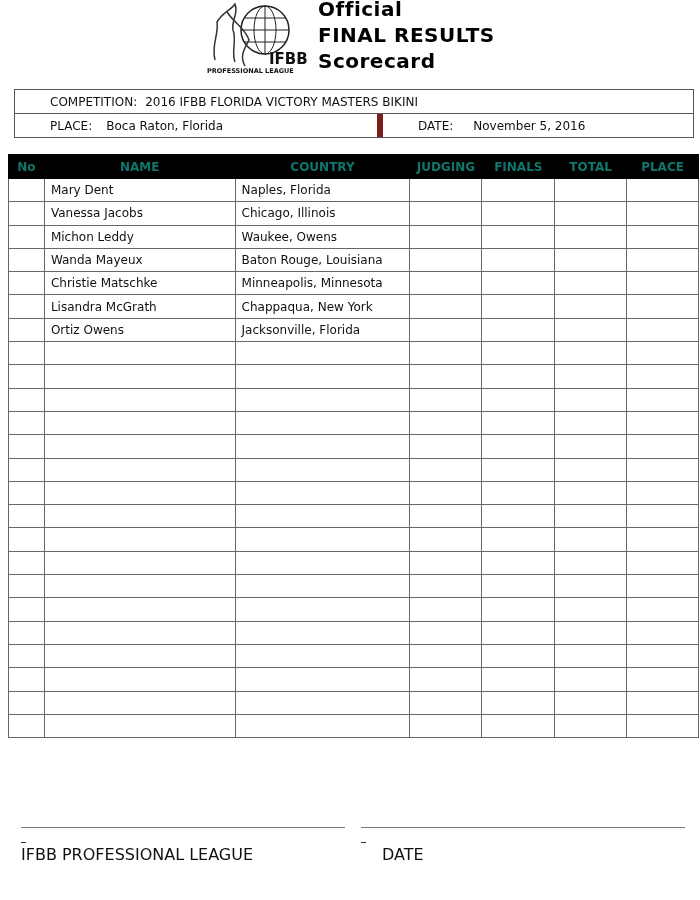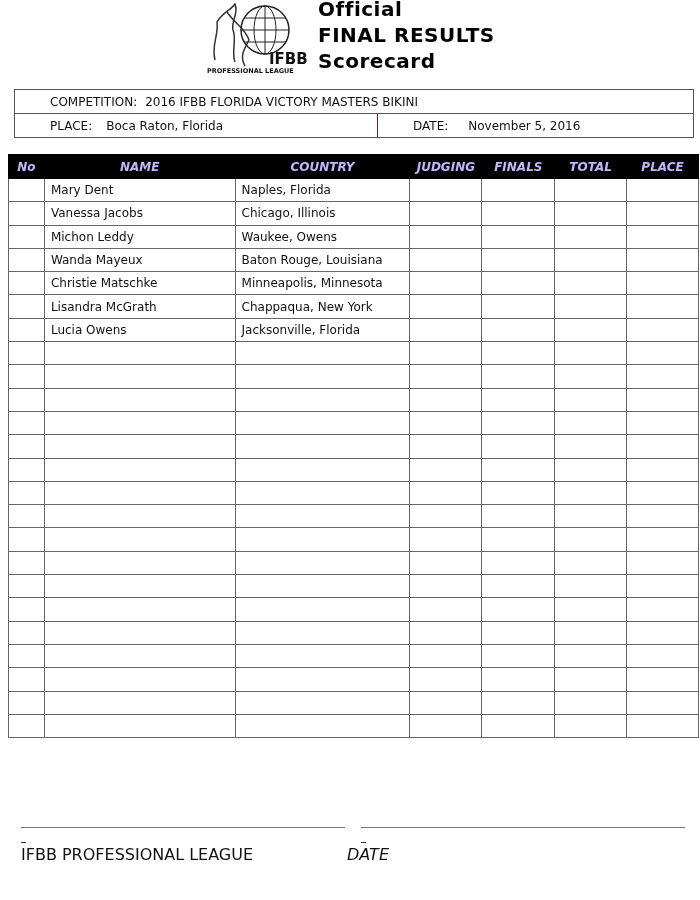--- a/index.html
+++ b/index.html
@@ -4,24 +4,24 @@
 <style>
   html, body { margin:0; padding:0; background:#fff; }
   body { width:700px; height:900px; position:relative; font-family:"DejaVu Sans", sans-serif; color:#111; overflow:hidden; }
   .header { position:absolute; left:205px; top:0; width:300px; height:78px; }
   .logo { position:absolute; left:0; top:0; width:105px; height:75px; }
   .title-block { position:absolute; left:113px; top:-4px; font-family:"DejaVu Sans", sans-serif; font-weight:bold; font-size:20px; line-height:26px; letter-spacing:0.5px; color:#000; }
   .info { position:absolute; left:14px; top:89px; width:678px; border:1px solid #555; }
   .info-row { display:flex; height:23px; align-items:center; font-size:12px; }
   .info-row + .info-row { border-top:1px solid #555; }
   .info-cell { display:flex; align-items:center; height:100%; padding-left:7px; }
-  .info-cell.left { width:355px; border-right:1px solid #7f1d1d; }
+  .info-cell.left { width:355px; border-right:6px solid #7f1d1d; }
   .lbl { margin-right:14px;margin-left:28px; }
   table.score { position:absolute; left:8px; top:154px; width:691px; border-collapse:collapse; font-size:12px; }
-  table.score th { background:#000; color:#c4b5fd; font-weight:bold; font-size:12px; height:23px; padding:0; border:1px solid #000; border-left:1px solid #fff;font-style:italic; }
+  table.score th { background:#000; color:#0f766e; font-weight:bold; font-size:12px; height:23px; padding:0; border:1px solid #000; border-left:1px solid #fff; }
   table.score th:first-child { border-left:1px solid #000; }
   table.score td { border:1px solid #666; height:22.3px; padding:0 0 0 6px; white-space:nowrap; }
   .sig { position:absolute; top:827px; height:1px; background:#777; }
   .sig-label { position:absolute; top:845px; font-size:16px; }
   .tick { position:absolute; top:842px; width:5px; height:1px; background:#333; }
 </style>
 </head>
 <body>
 
 <div class="header">
@@ -134,21 +134,21 @@
         <td></td>
         <td>Lisandra McGrath</td>
         <td>Chappaqua, New York</td>
         <td></td>
         <td></td>
         <td></td>
         <td></td>
       </tr>
       <tr>
         <td></td>
-        <td>Lucia Owens</td>
+        <td>Ortiz Owens</td>
         <td>Jacksonville, Florida</td>
         <td></td>
         <td></td>
         <td></td>
         <td></td>
       </tr>
       <tr>
         <td></td>
         <td></td>
         <td></td>
@@ -302,13 +302,13 @@
         <td></td>
       </tr>
     </tbody>
 </table>
 
 <div class="sig" style="left:21px; width:324px;"></div>
 <div class="sig" style="left:361px; width:324px;"></div>
 <div class="tick" style="left:21px;"></div>
 <div class="tick" style="left:361px;"></div>
 <div class="sig-label" style="left:21px;">IFBB PROFESSIONAL LEAGUE</div>
-<div class="sig-label" style="left:347px;font-style:italic;">DATE</div>
+<div class="sig-label" style="left:382px;">DATE</div>
 
 </body></html>

